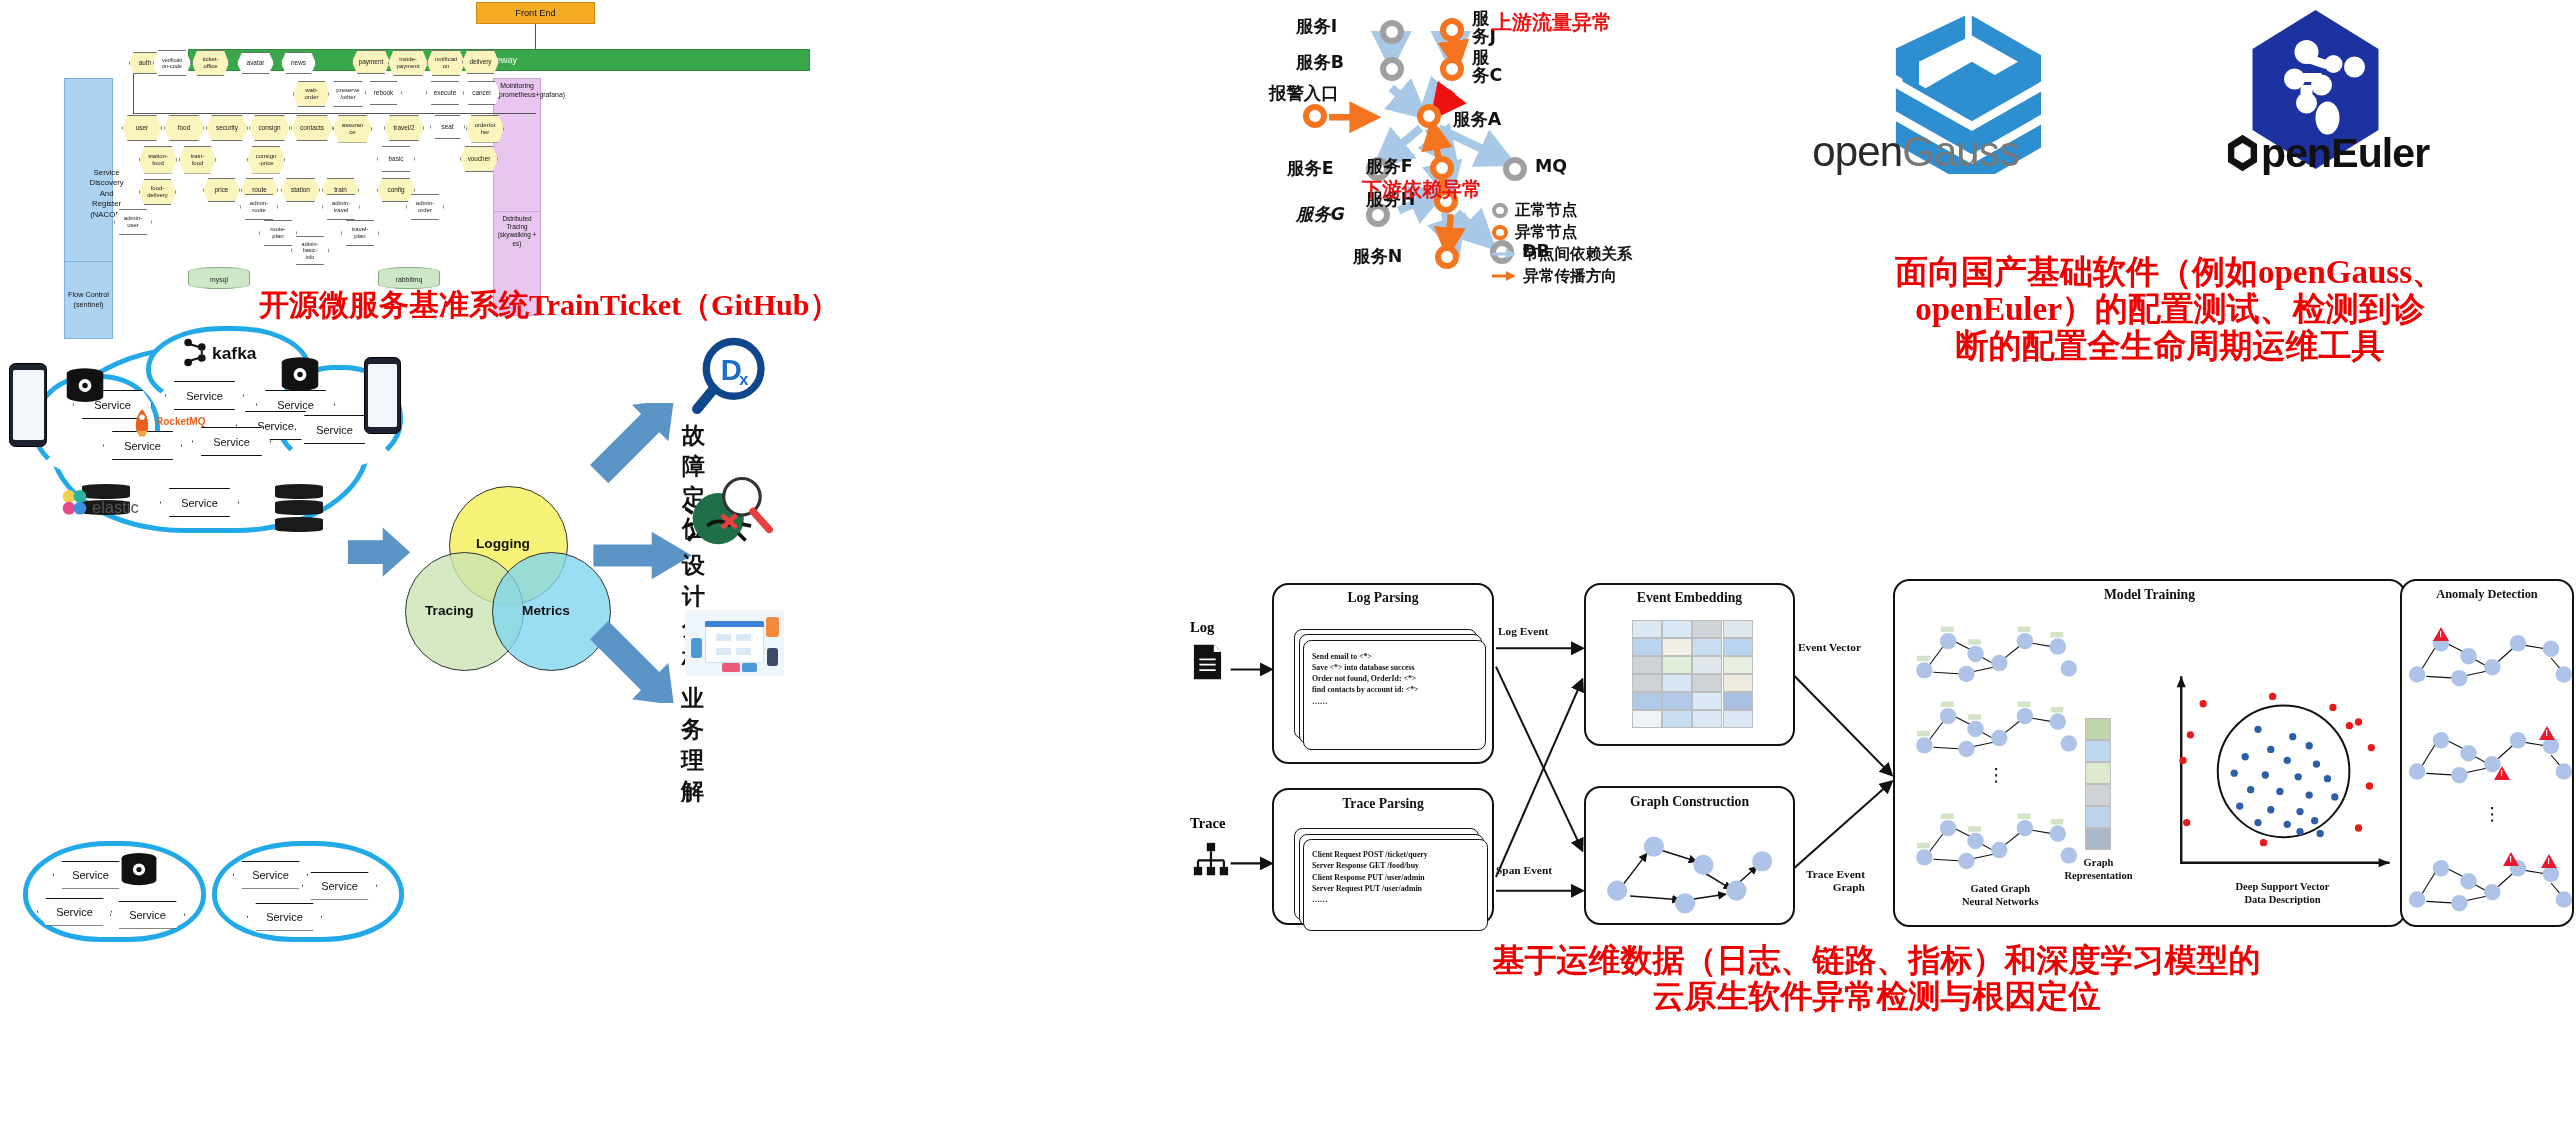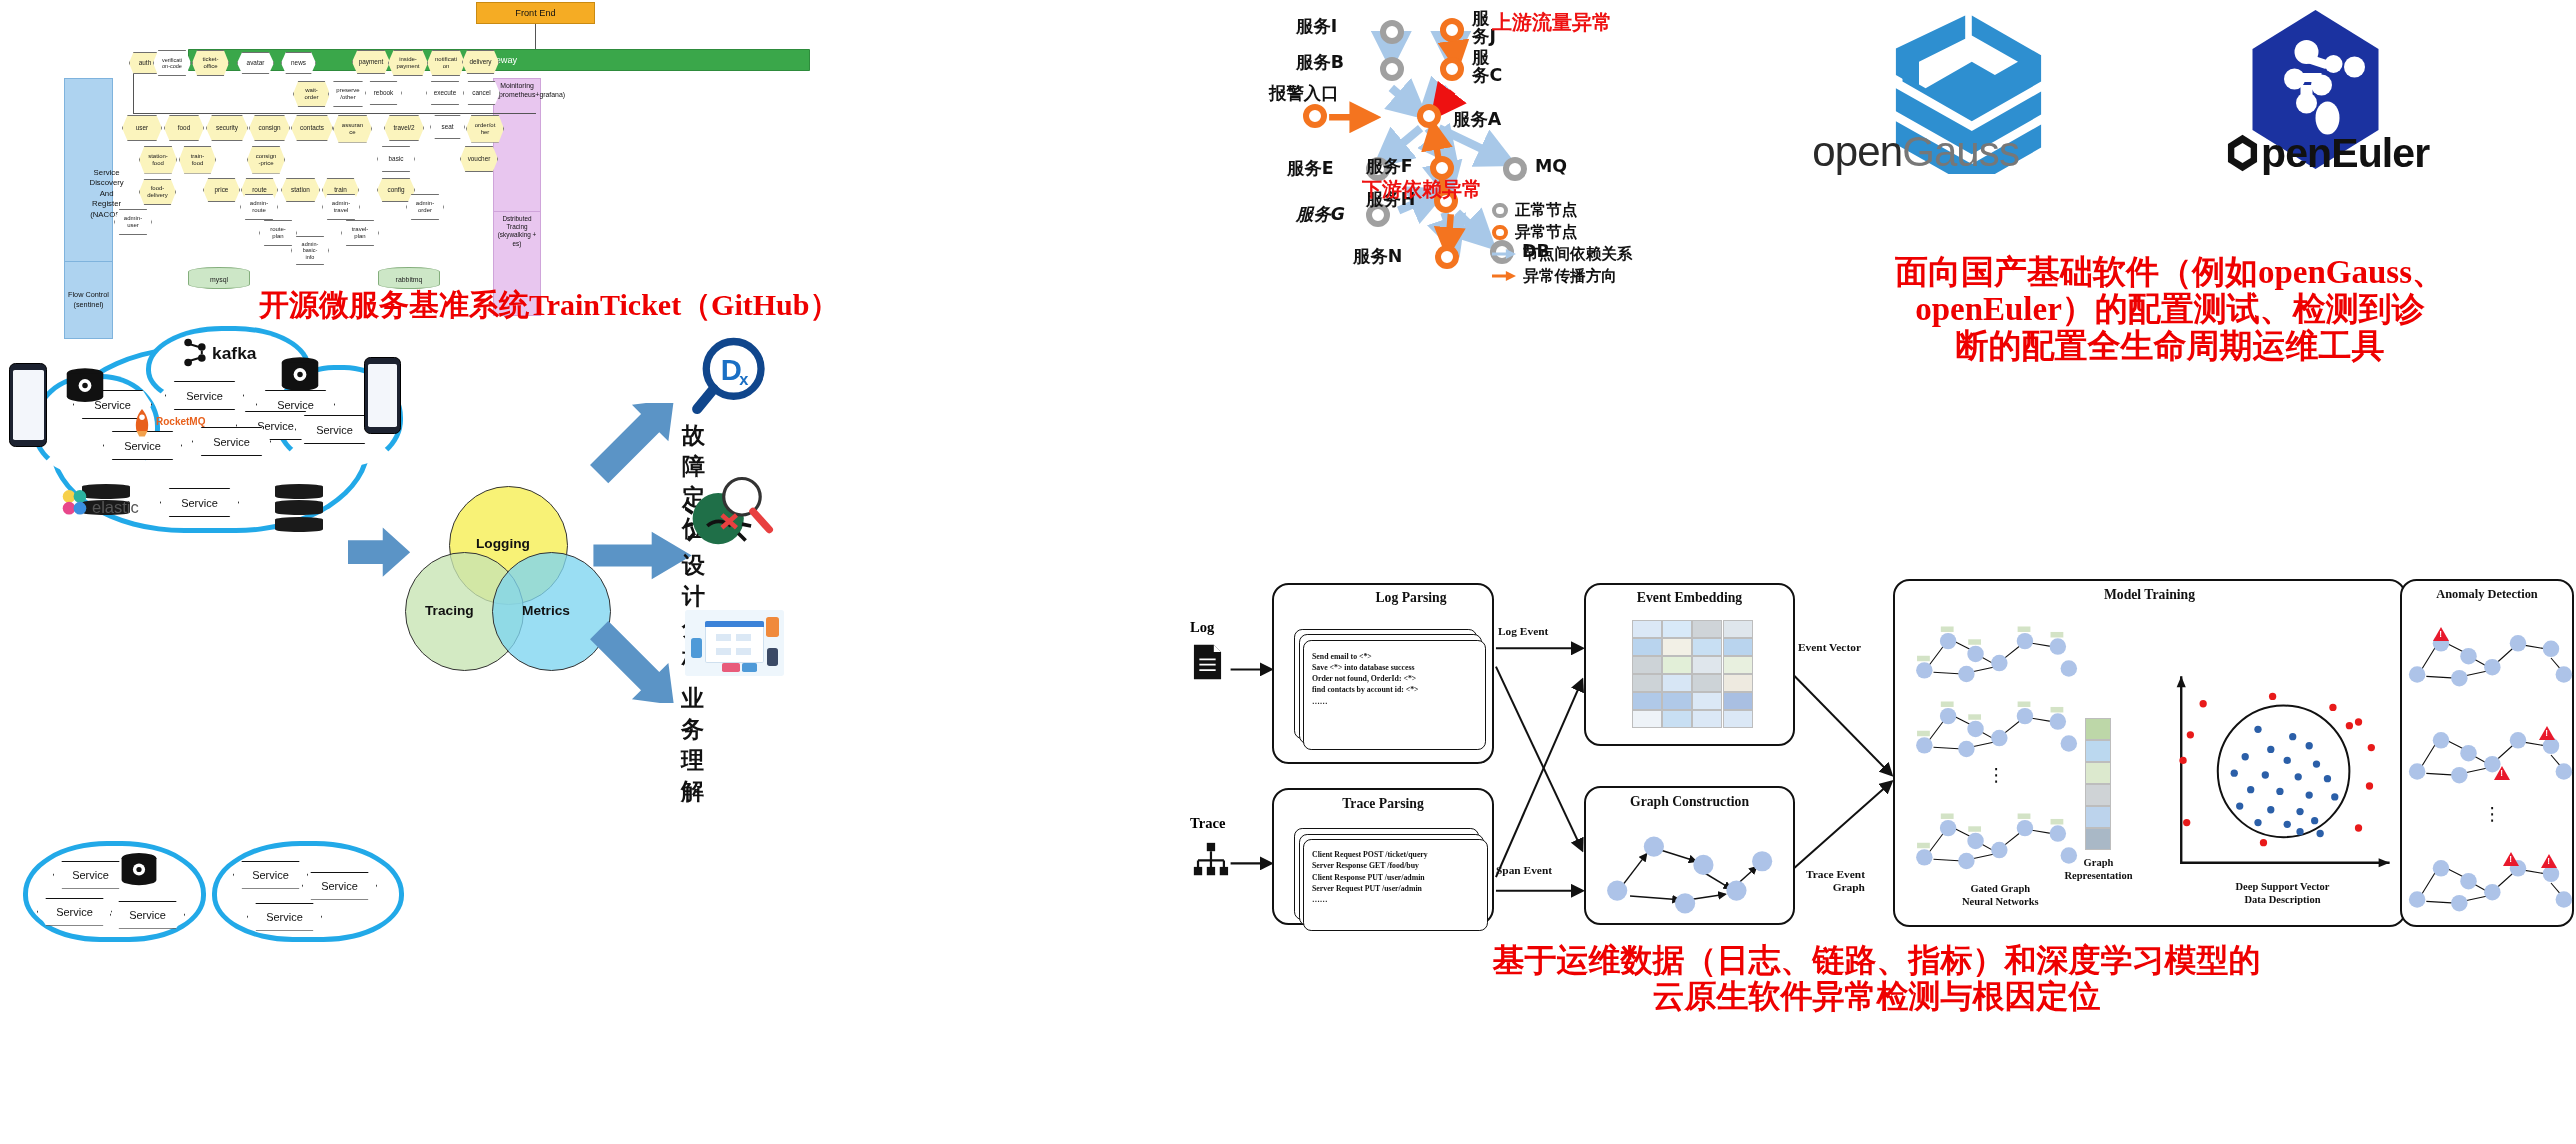--- a/index.html
+++ b/index.html
@@ -578,21 +578,21 @@
 
     <div class="abs" style="left:0px; top:249px; font-family:'Liberation Serif', serif; font-weight:bold; font-size:14.6px;">Trace</div>
     <svg width="37" height="37" style="position:absolute; left:1.8px; top:275px;" viewBox="0 0 40 40">
       <rect x="16" y="2" width="9" height="9" fill="#111"></rect>
       <rect x="2" y="28" width="9" height="9" fill="#111"></rect>
       <rect x="16" y="28" width="9" height="9" fill="#111"></rect>
       <rect x="30" y="28" width="9" height="9" fill="#111"></rect>
       <path d="M20.5,11 L20.5,21 M6.5,21 L34.5,21 M6.5,21 L6.5,28 M20.5,21 L20.5,28 M34.5,21 L34.5,28" stroke="#111" stroke-width="2.4" fill="none"></path>
     </svg>
 
-    <div class="stage-box" style="left:82px; top:16.5px; width:222px; height:181px;padding-left:28px;">
+    <div class="stage-box" style="left:82px; top:16.5px; width:222px; height:181px;">
       <div class="stage-title">Log Parsing</div>
       <div class="card-stack" style="left:20px; top:44px; width:183px; height:110px;"></div>
       <div class="card-stack" style="left:25px; top:49px; width:183px; height:110px;"></div>
       <div class="card-stack" style="left:29px; top:55px; width:183px; height:110px;"></div>
       <div class="card-text" style="left:38px; top:66px; width:174px;">Send email to &lt;*&gt;
 Save &lt;*&gt; into database success
 Order not found, OrderId: &lt;*&gt;
 find contacts by account id: &lt;*&gt;
 ……</div>
     </div>

